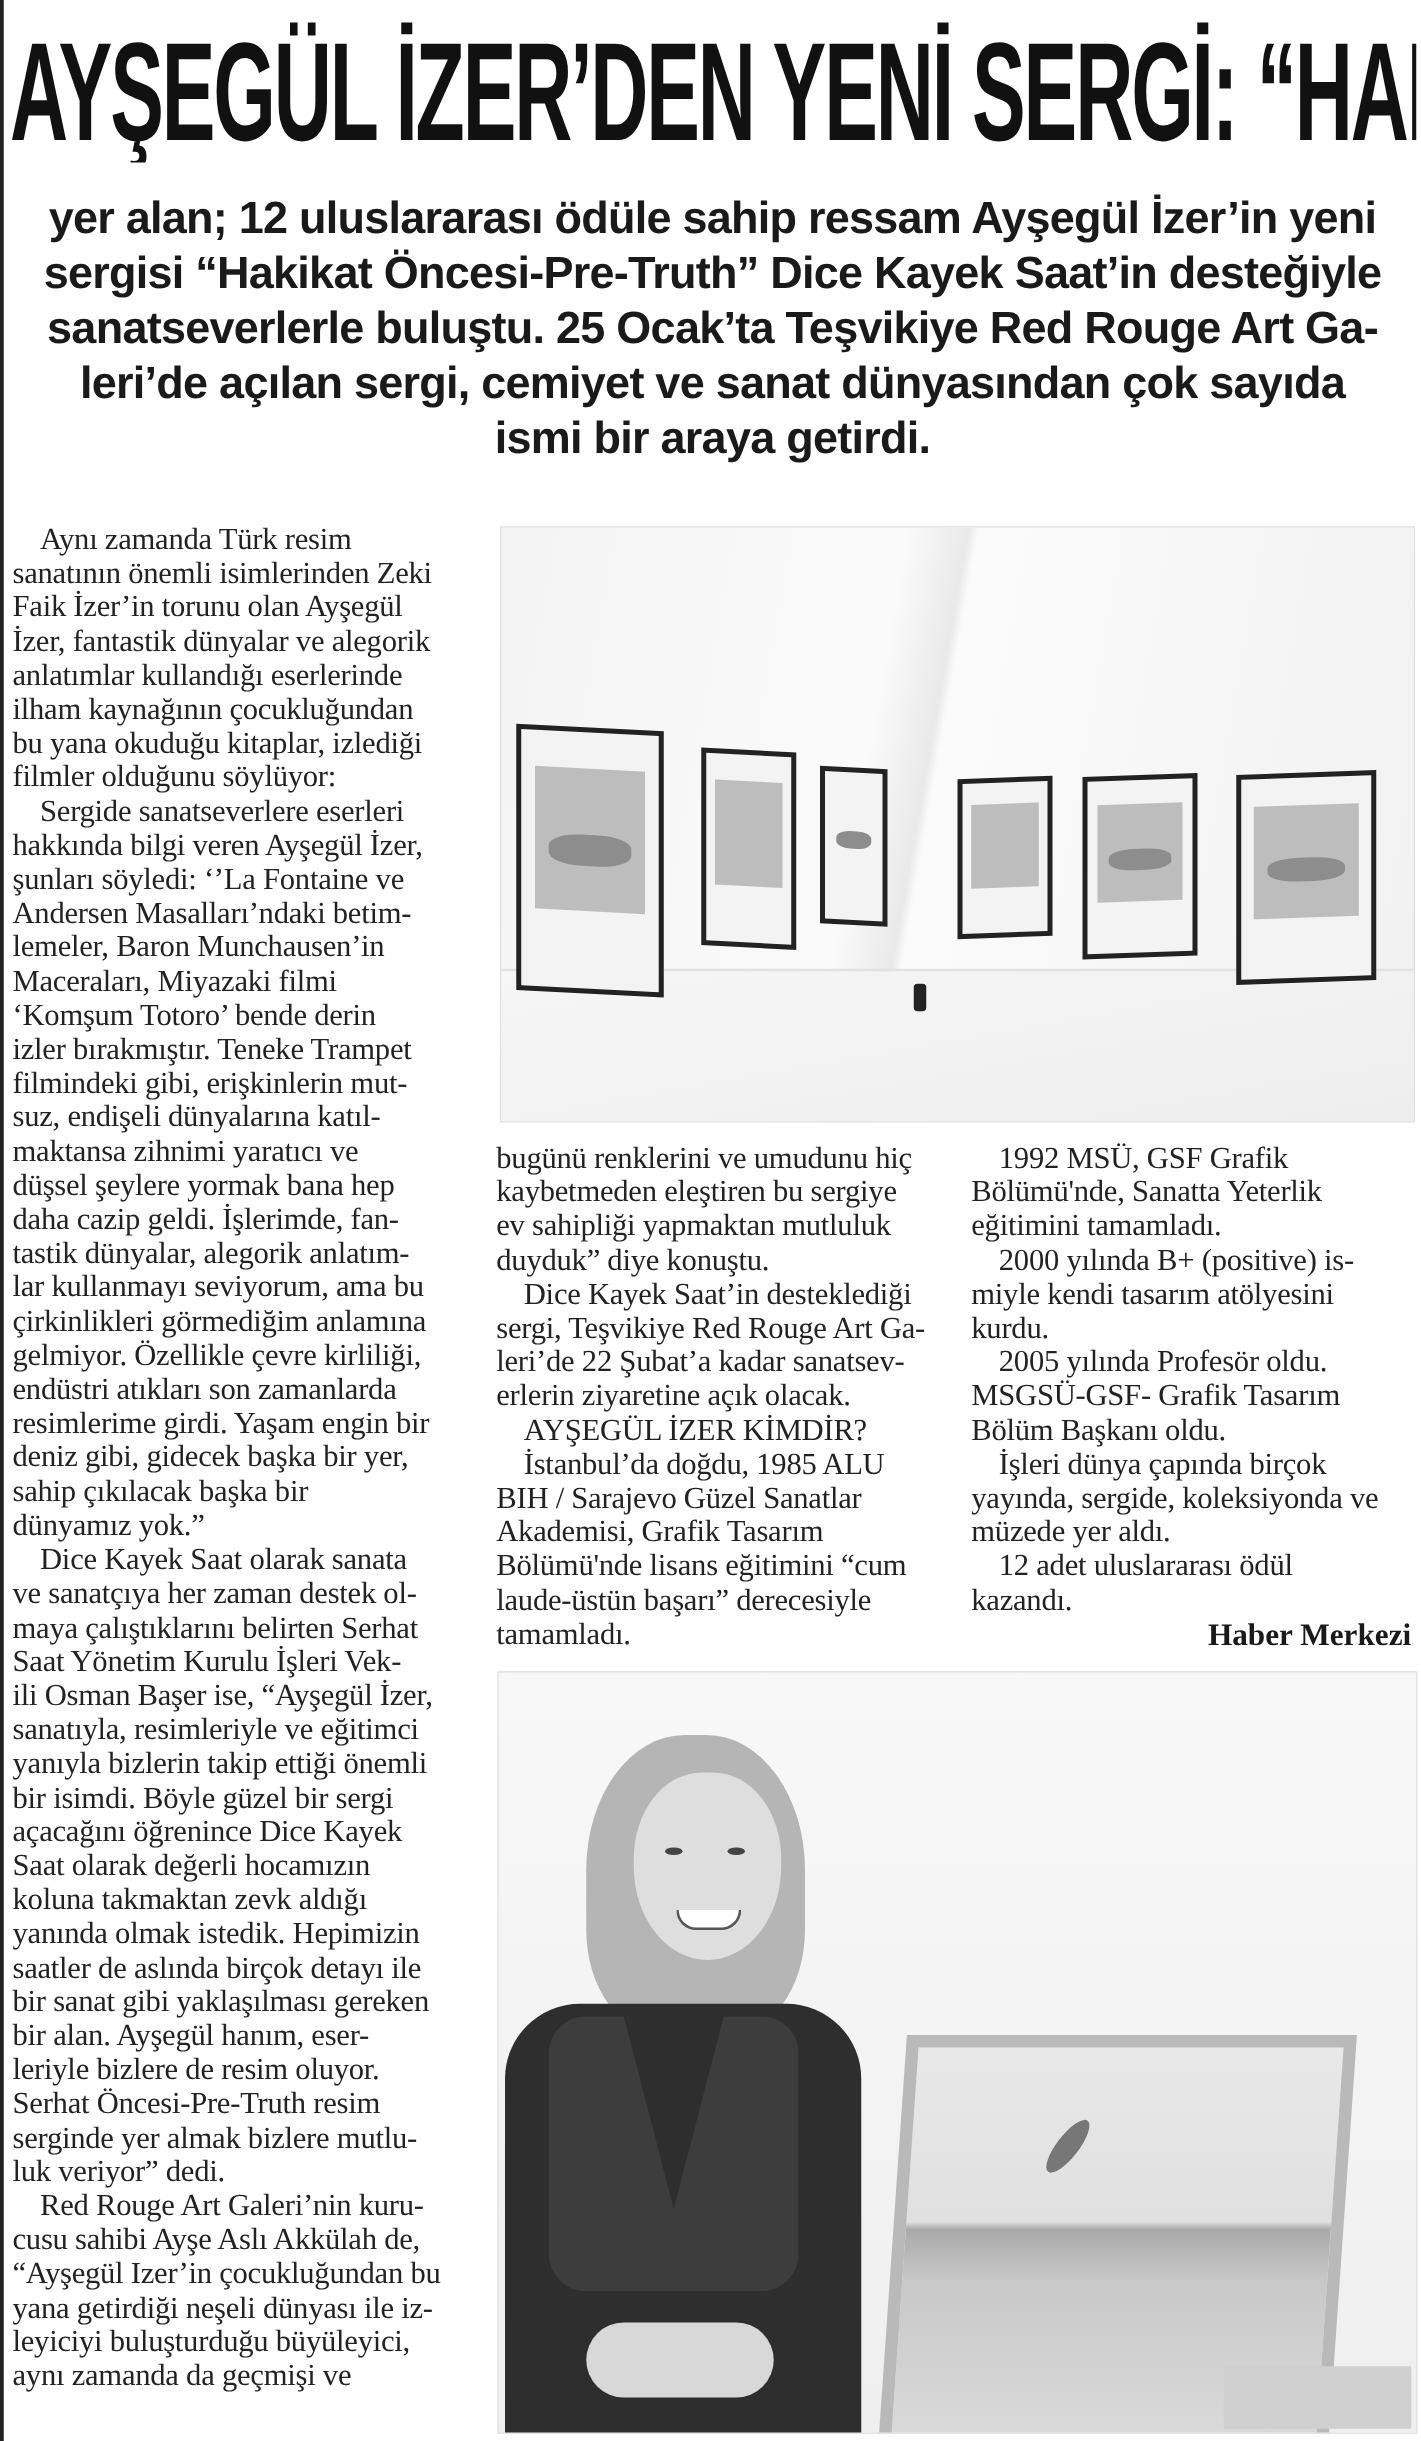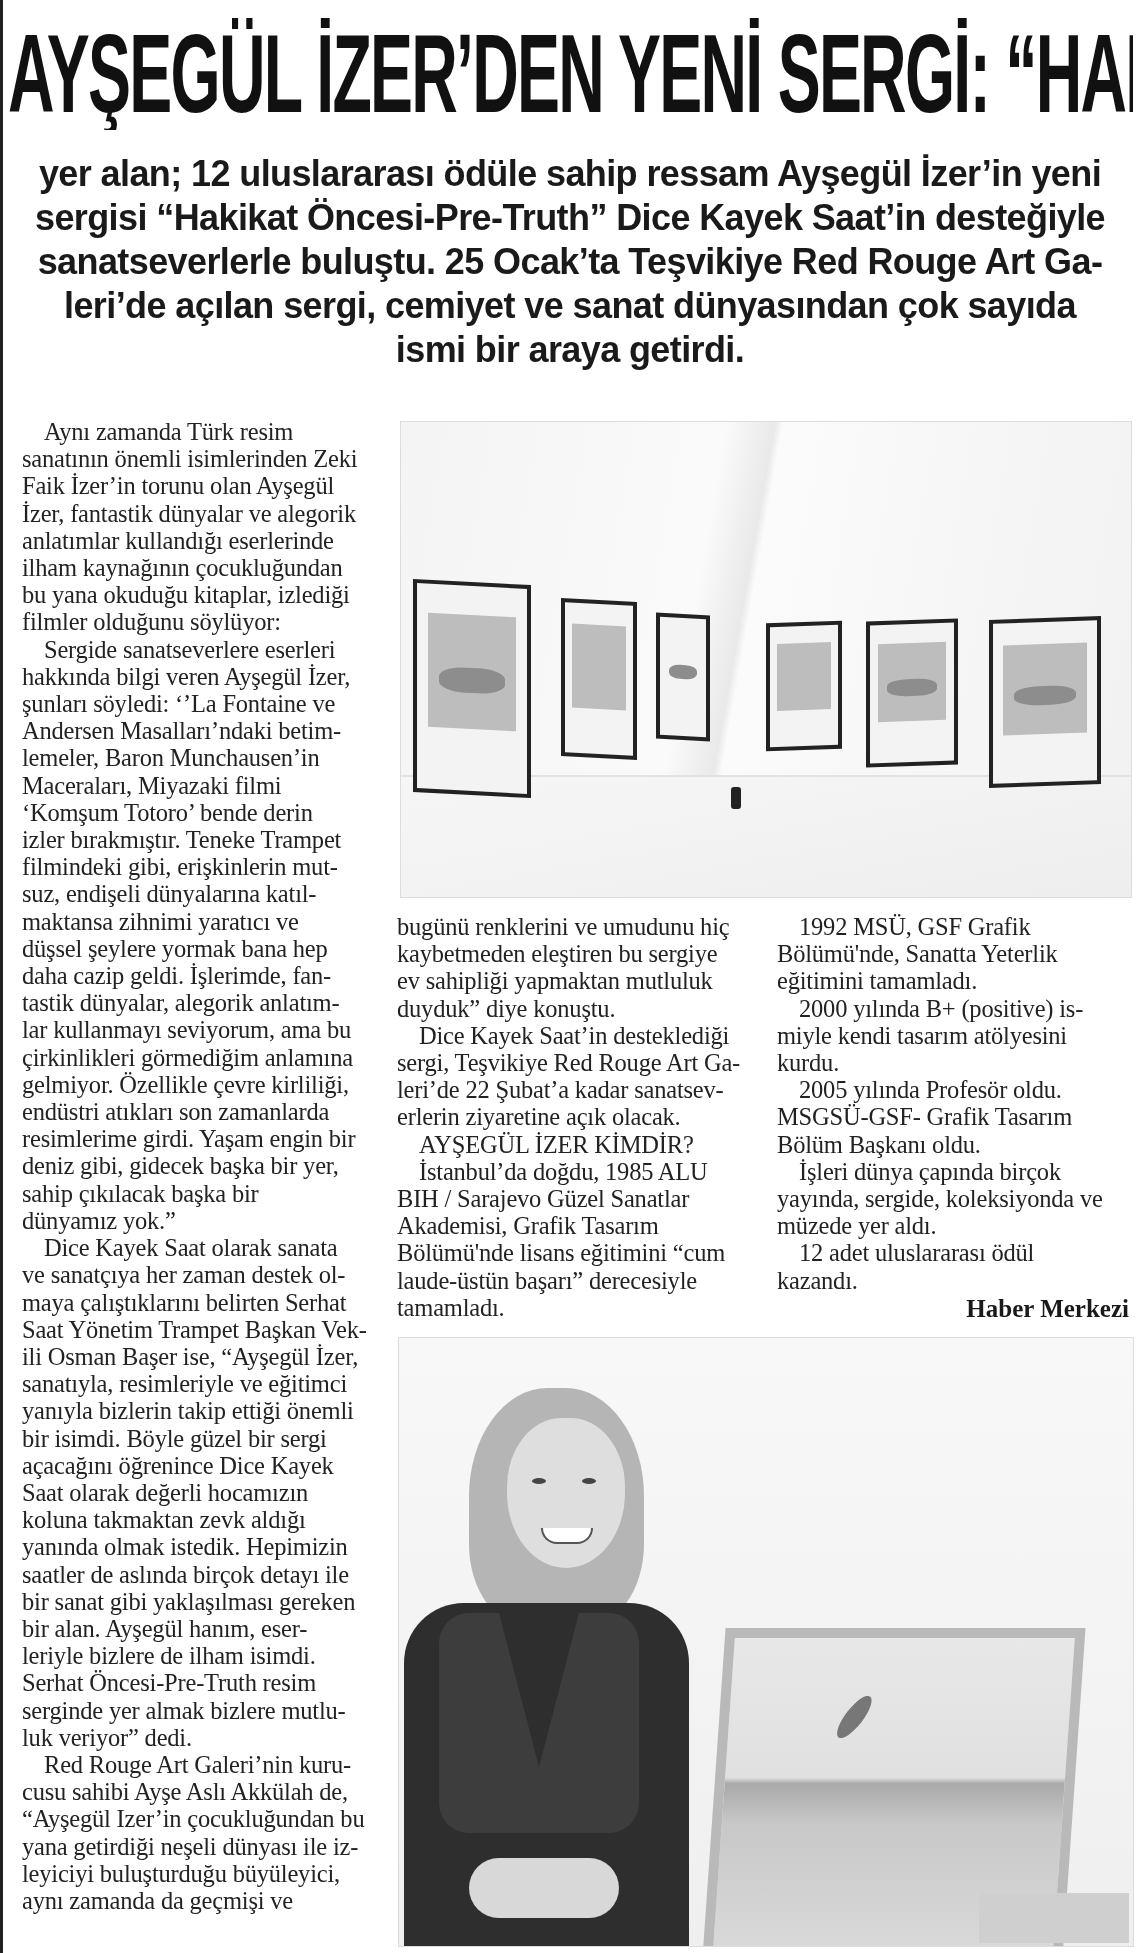--- a/index.html
+++ b/index.html
@@ -20,21 +20,21 @@
     font-size: 36px; line-height: 44px; text-align: center; color: #1a1a1a;
     letter-spacing: -0.6px;
   }
   .lede span { display: block; white-space: nowrap; }
   .col {
     position: absolute; font-family: "Liberation Serif", serif; font-size: 24.5px;
     line-height: 27.2px; color: #222; letter-spacing: -0.2px;
   }
   .col span { display: block; white-space: nowrap; }
   .col span.ind { text-indent: 22px; }
-  .col-left { left: 22px; top: 418px; width: 370px; }
+  .col-left { left: 10px; top: 418px; width: 370px; }
   .col-mid { left: 397px; top: 913px; width: 370px; }
   .col-right { left: 777px; top: 913px; width: 356px; }
   .byline { font-weight: bold; font-family: "Liberation Serif", serif; position: absolute; right: 8px; }
   .photo {
     position: absolute; border: 1px solid #ddd; overflow: hidden;
   }
   .photo-gallery { left: 400px; top: 421px; width: 730px; height: 475px;
     background: linear-gradient(100deg, #f4f4f4 0%, #fafafa 40%, #e9e9e9 46%, #fbfbfb 47%, #f1f1f1 100%); }
   .photo-artist { left: 398px; top: 1337px; width: 734px; height: 608px;
     background: linear-gradient(180deg, #f8f8f8 0%, #efefef 100%); }
@@ -100,33 +100,33 @@
     <span>çirkinlikleri görmediğim anlamına</span>
     <span>gelmiyor. Özellikle çevre kirliliği,</span>
     <span>endüstri atıkları son zamanlarda</span>
     <span>resimlerime girdi. Yaşam engin bir</span>
     <span>deniz gibi, gidecek başka bir yer,</span>
     <span>sahip çıkılacak başka bir</span>
     <span>dünyamız yok.”</span>
     <span class="ind">Dice Kayek Saat olarak sanata</span>
     <span>ve sanatçıya her zaman destek ol-</span>
     <span>maya çalıştıklarını belirten Serhat</span>
-    <span>Saat Yönetim Trampet Başkan Vek-</span>
+    <span>Saat Yönetim Kurulu İşleri Vek-</span>
     <span>ili Osman Başer ise, “Ayşegül İzer,</span>
     <span>sanatıyla, resimleriyle ve eğitimci</span>
     <span>yanıyla bizlerin takip ettiği önemli</span>
     <span>bir isimdi. Böyle güzel bir sergi</span>
     <span>açacağını öğrenince Dice Kayek</span>
     <span>Saat olarak değerli hocamızın</span>
     <span>koluna takmaktan zevk aldığı</span>
     <span>yanında olmak istedik. Hepimizin</span>
     <span>saatler de aslında birçok detayı ile</span>
     <span>bir sanat gibi yaklaşılması gereken</span>
     <span>bir alan. Ayşegül hanım, eser-</span>
-    <span>leriyle bizlere de ilham isimdi.</span>
+    <span>leriyle bizlere de resim oluyor.</span>
     <span>Serhat Öncesi-Pre-Truth resim</span>
     <span>serginde yer almak bizlere mutlu-</span>
     <span>luk veriyor” dedi.</span>
     <span class="ind">Red Rouge Art Galeri’nin kuru-</span>
     <span>cusu sahibi Ayşe Aslı Akkülah de,</span>
     <span>“Ayşegül Izer’in çocukluğundan bu</span>
     <span>yana getirdiği neşeli dünyası ile iz-</span>
     <span>leyiciyi buluşturduğu büyüleyici,</span>
     <span>aynı zamanda da geçmişi ve</span>
   </div>

